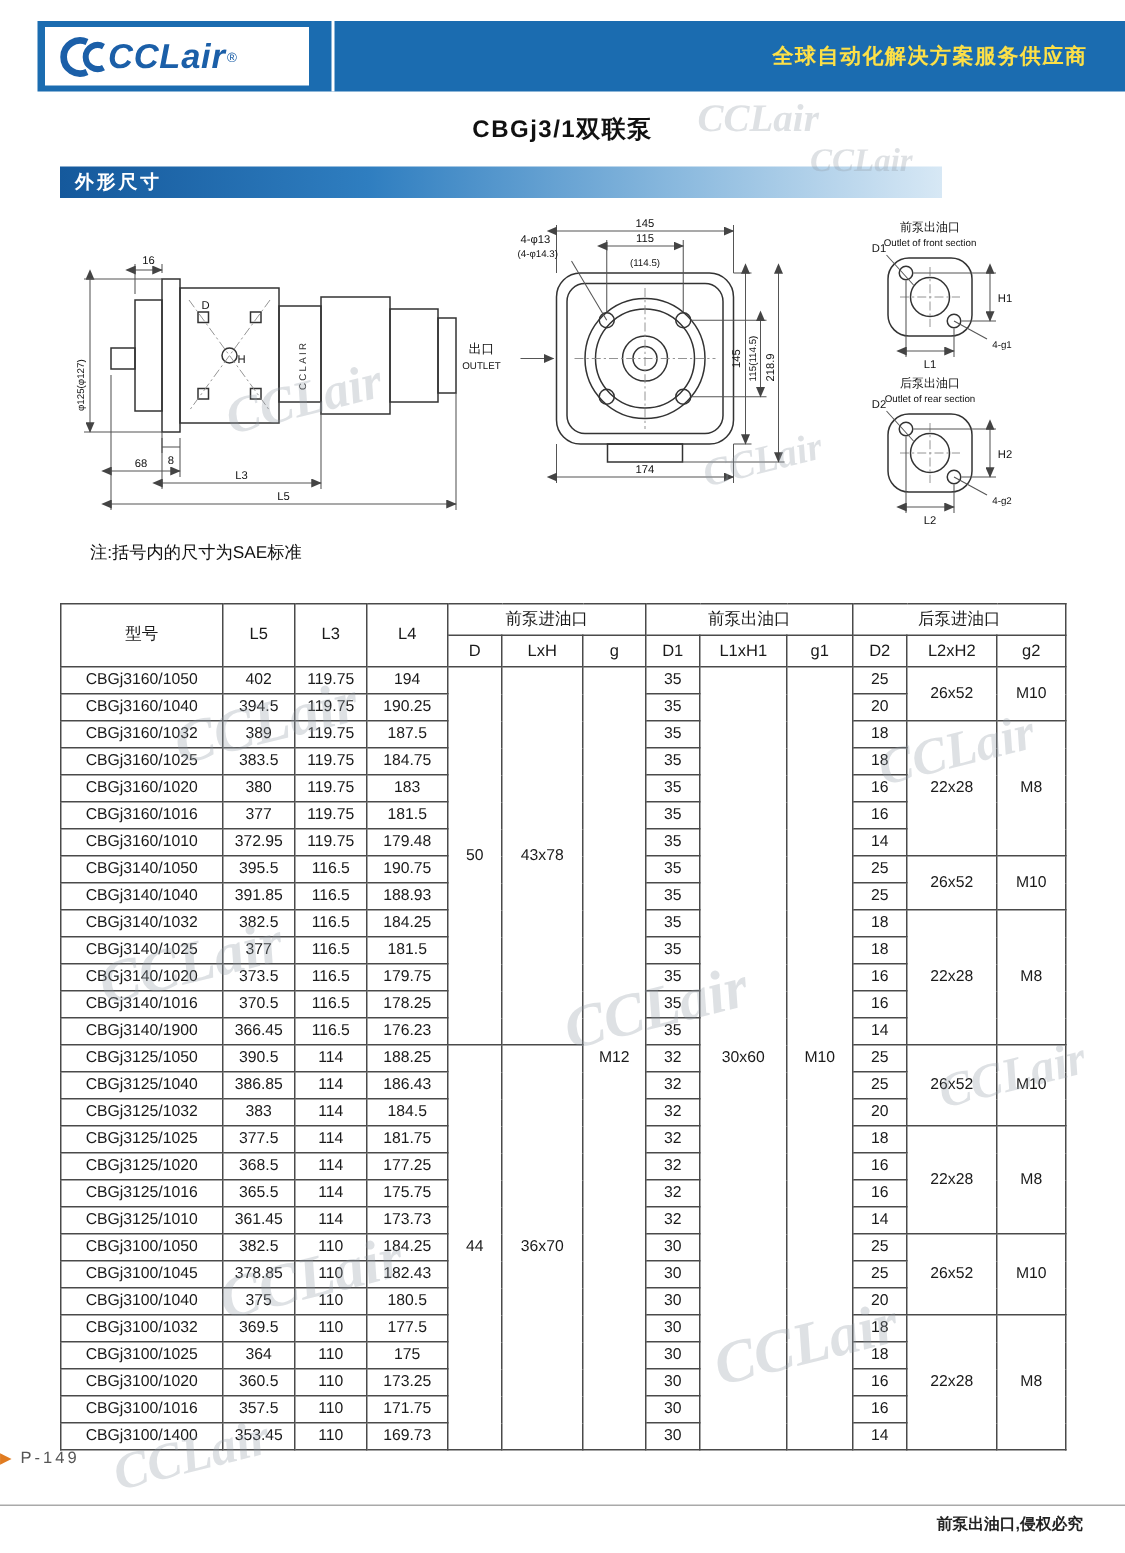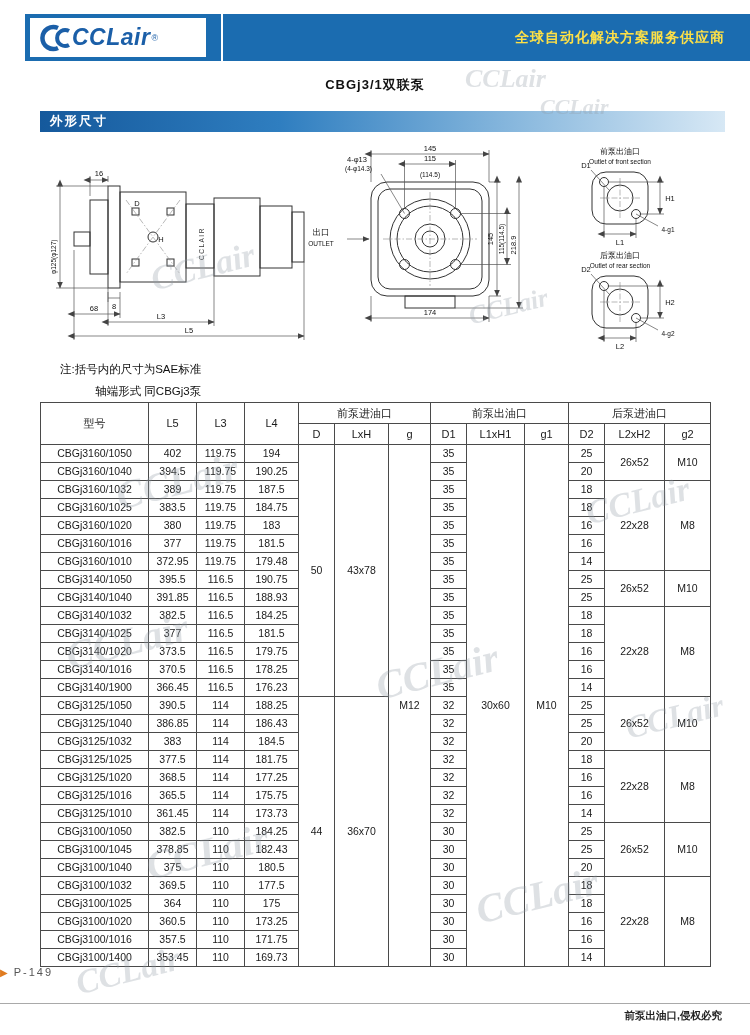--- a/index.html
+++ b/index.html
@@ -10,23 +10,23 @@
   .top-bar{position:absolute;left:25px;top:14px;width:725px;height:47px;background:#1b6cb0;}
   .logo-box{position:absolute;left:5px;top:4px;width:176px;height:39px;background:#fff;
             display:flex;align-items:center;padding-left:8px;box-sizing:border-box;}
   .logo-text{font-size:23px;font-weight:bold;font-style:italic;color:#1b5fa8;letter-spacing:.5px;}
   .logo-reg{font-size:9px;color:#1b5fa8;vertical-align:super;margin-left:1px;}
   .bar-sep{position:absolute;left:196px;top:0;bottom:0;width:2px;background:#fff;}
   .tagline{position:absolute;right:25px;top:50%;transform:translateY(-50%);
            color:#fde047;font-size:14px;font-weight:bold;letter-spacing:1px;}
 
   .page-title{position:absolute;top:76px;left:0;width:100%;text-align:center;
-              font-size:13px;font-weight:bold;letter-spacing:1px;}
-
-  .section-bar{position:absolute;left:40px;top:111px;width:685px;height:21px;
+              font-size:16px;font-weight:bold;letter-spacing:1px;}
+
+  .section-bar{position:absolute;left:40px;top:111px;width:588px;height:21px;
                background:linear-gradient(to right,#15599c 0%,#2f7ec0 35%,#8ab9de 70%,#d7e8f5 100%);}
   .section-bar span{display:block;line-height:21px;padding-left:10px;color:#fff;
                     font-size:12.5px;font-weight:bold;letter-spacing:2px;}
 
   .drawing{position:absolute;left:40px;top:138px;}
   .drawing g.ol rect,.drawing g.ol circle{fill:none;stroke:#333;stroke-width:1;}
   .drawing g.cl line,.drawing g.cl path{stroke:#888;stroke-width:.6;stroke-dasharray:6 2 1.5 2;fill:none;}
   .drawing g.dm line{stroke:#555;stroke-width:.7;}
   .drawing text{fill:#111;font-size:7.5px;text-anchor:middle;font-family:"Liberation Sans",sans-serif;}
   .drawing text.small{font-size:6.5px;}
@@ -249,21 +249,20 @@
           <text x="110" y="161">H2</text>
           <text x="108" y="192" class="small">4-g2</text>
           <text x="60" y="205">L2</text>
         </g>
       </g>
     </g>
   </svg>
 
   <div class="notes">
     <div>注:括号内的尺寸为SAE标准</div>
-    <div>轴端形式 同CBGj3泵</div>
   </div>
 
   <table class="spec-table">
     <colgroup>
       <col style="width:108px">
         <col style="width:48px">
         <col style="width:48px">
         <col style="width:54px">
       <col style="width:36px">
         <col style="width:54px">

